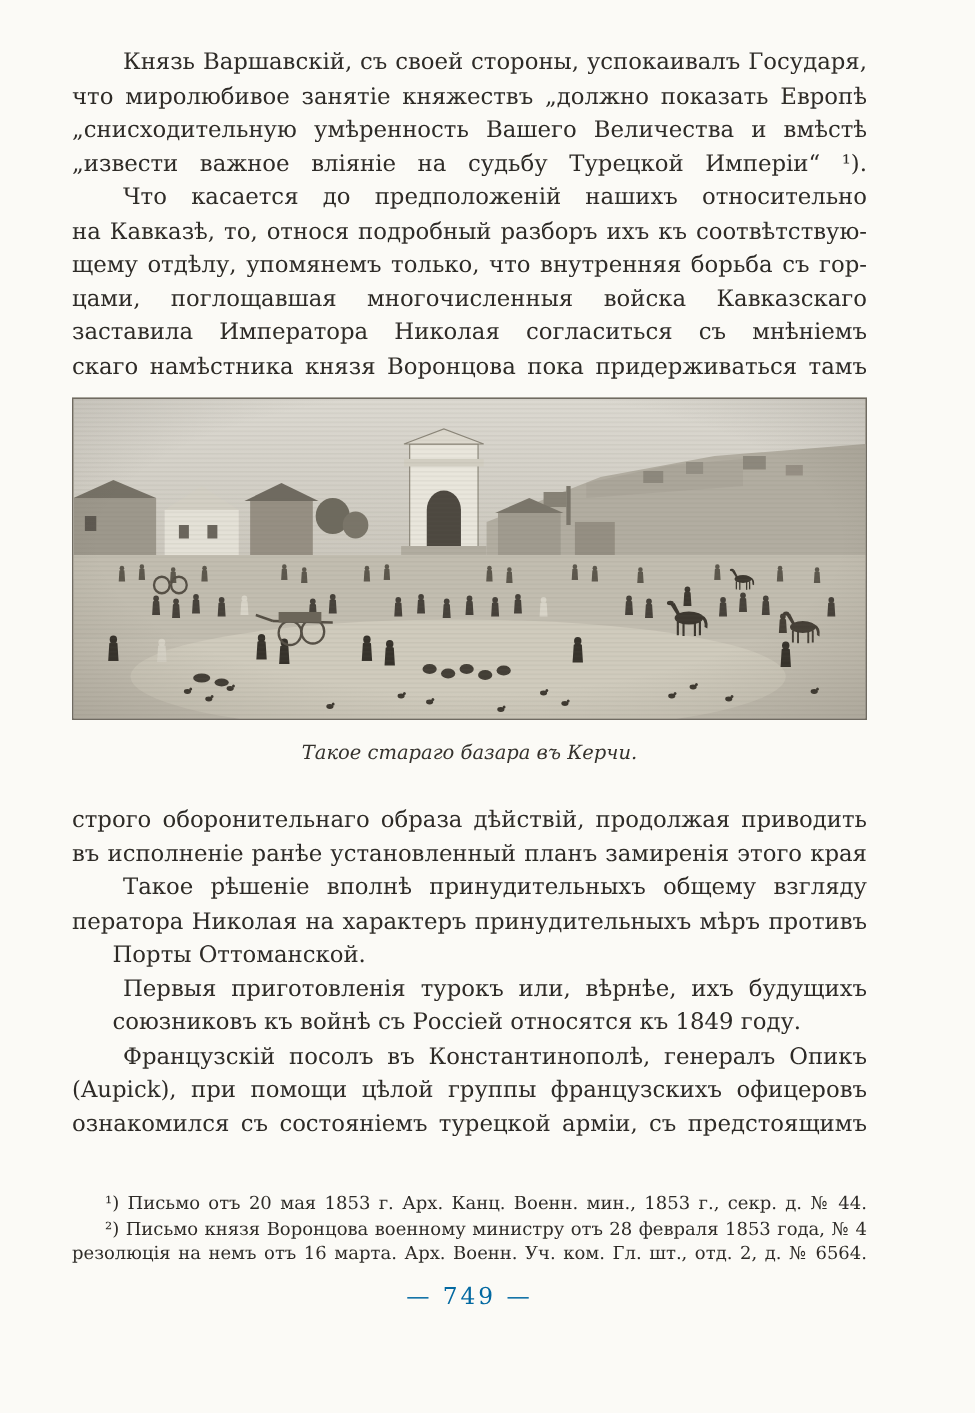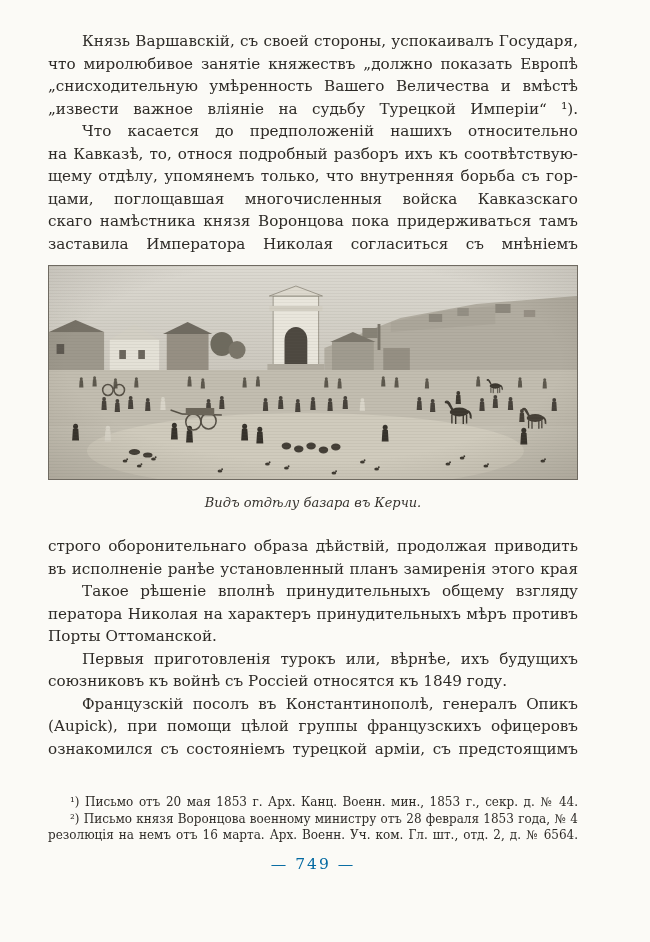--- a/index.html
+++ b/index.html
@@ -16,21 +16,21 @@
   }
   .para{margin:0;}
   .line{
     display:block;
     height:22.5px;line-height:22.5px;
     font-size:15.2px;
     text-align:justify;text-align-last:justify;
     overflow:hidden;white-space:nowrap;
   }
   .line.j{white-space:normal;}
-  .line.last{text-align-last:left;white-space:normal;}
+  .line.last{text-align-last:left;white-space:normal;margin-left:27px;}
   .line.ind{text-indent:34px;}
   figure{margin:10px 0 0 0;padding:0;}
   .plate{
     border:1px solid #6f6a61;
     background:#cfcabf;
     height:213px;overflow:hidden;
     box-shadow:0 0 4px rgba(90,80,60,0.25) inset;
   }
   .plate svg{display:block;}
   .caption{
@@ -75,22 +75,22 @@
     <span class="line j">что миролюбивое занятіе княжествъ „должно показать Европѣ</span>
     <span class="line j">„снисходительную умѣренность Вашего Величества и вмѣстѣ про-</span>
     <span class="line j">„извести важное вліяніе на судьбу Турецкой Имперіи“ ¹).</span>
   </p>
 
   <p class="para">
     <span class="line j ind">Что касается до предположеній нашихъ относительно дѣйствій</span>
     <span class="line j">на Кавказѣ, то, относя подробный разборъ ихъ къ соотвѣтствую-</span>
     <span class="line j">щему отдѣлу, упомянемъ только, что внутренняя борьба съ гор-</span>
     <span class="line j">цами, поглощавшая многочисленныя войска Кавказскаго корпуса,</span>
+    <span class="line j">заставила Императора Николая согласиться съ мнѣніемъ Кавказ-</span>
     <span class="line j">скаго намѣстника князя Воронцова пока придерживаться тамъ</span>
-    <span class="line j">заставила Императора Николая согласиться съ мнѣніемъ Кавказ-</span>
   </p>
 
   <figure>
     <div class="plate">
       <svg viewBox="0 0 556 213" width="100%" height="213" preserveAspectRatio="none" aria-hidden="true">
         <defs>
           <linearGradient id="sky" x1="0" y1="0" x2="0" y2="1">
             <stop offset="0" stop-color="#dcd9d1"></stop>
             <stop offset="1" stop-color="#c9c5bb"></stop>
           </linearGradient>
@@ -259,21 +259,21 @@
           <use href="#bird" transform="translate(460,200)"></use>
           <use href="#bird" transform="translate(520,195)"></use>
         </g>
 
         <rect width="556" height="213" fill="url(#scan)"></rect>
         <rect width="556" height="213" fill="url(#vig)"></rect>
       </svg>
     </div>
   </figure>
 
-  <div class="caption">Видъ отдѣлу базара въ Керчи.</div>
+  <div class="caption">Такое стараго базара въ Керчи.</div>
 
   <p class="para after-figure">
     <span class="line j">строго оборонительнаго образа дѣйствій, продолжая приводить</span>
     <span class="line j">въ исполненіе ранѣе установленный планъ замиренія этого края ²).</span>
   </p>
 
   <p class="para">
     <span class="line j ind">Такое рѣшеніе вполнѣ принудительныхъ общему взгляду Им-</span>
     <span class="line j">ператора Николая на характеръ принудительныхъ мѣръ противъ</span>
     <span class="line last">Порты Оттоманской.</span>

